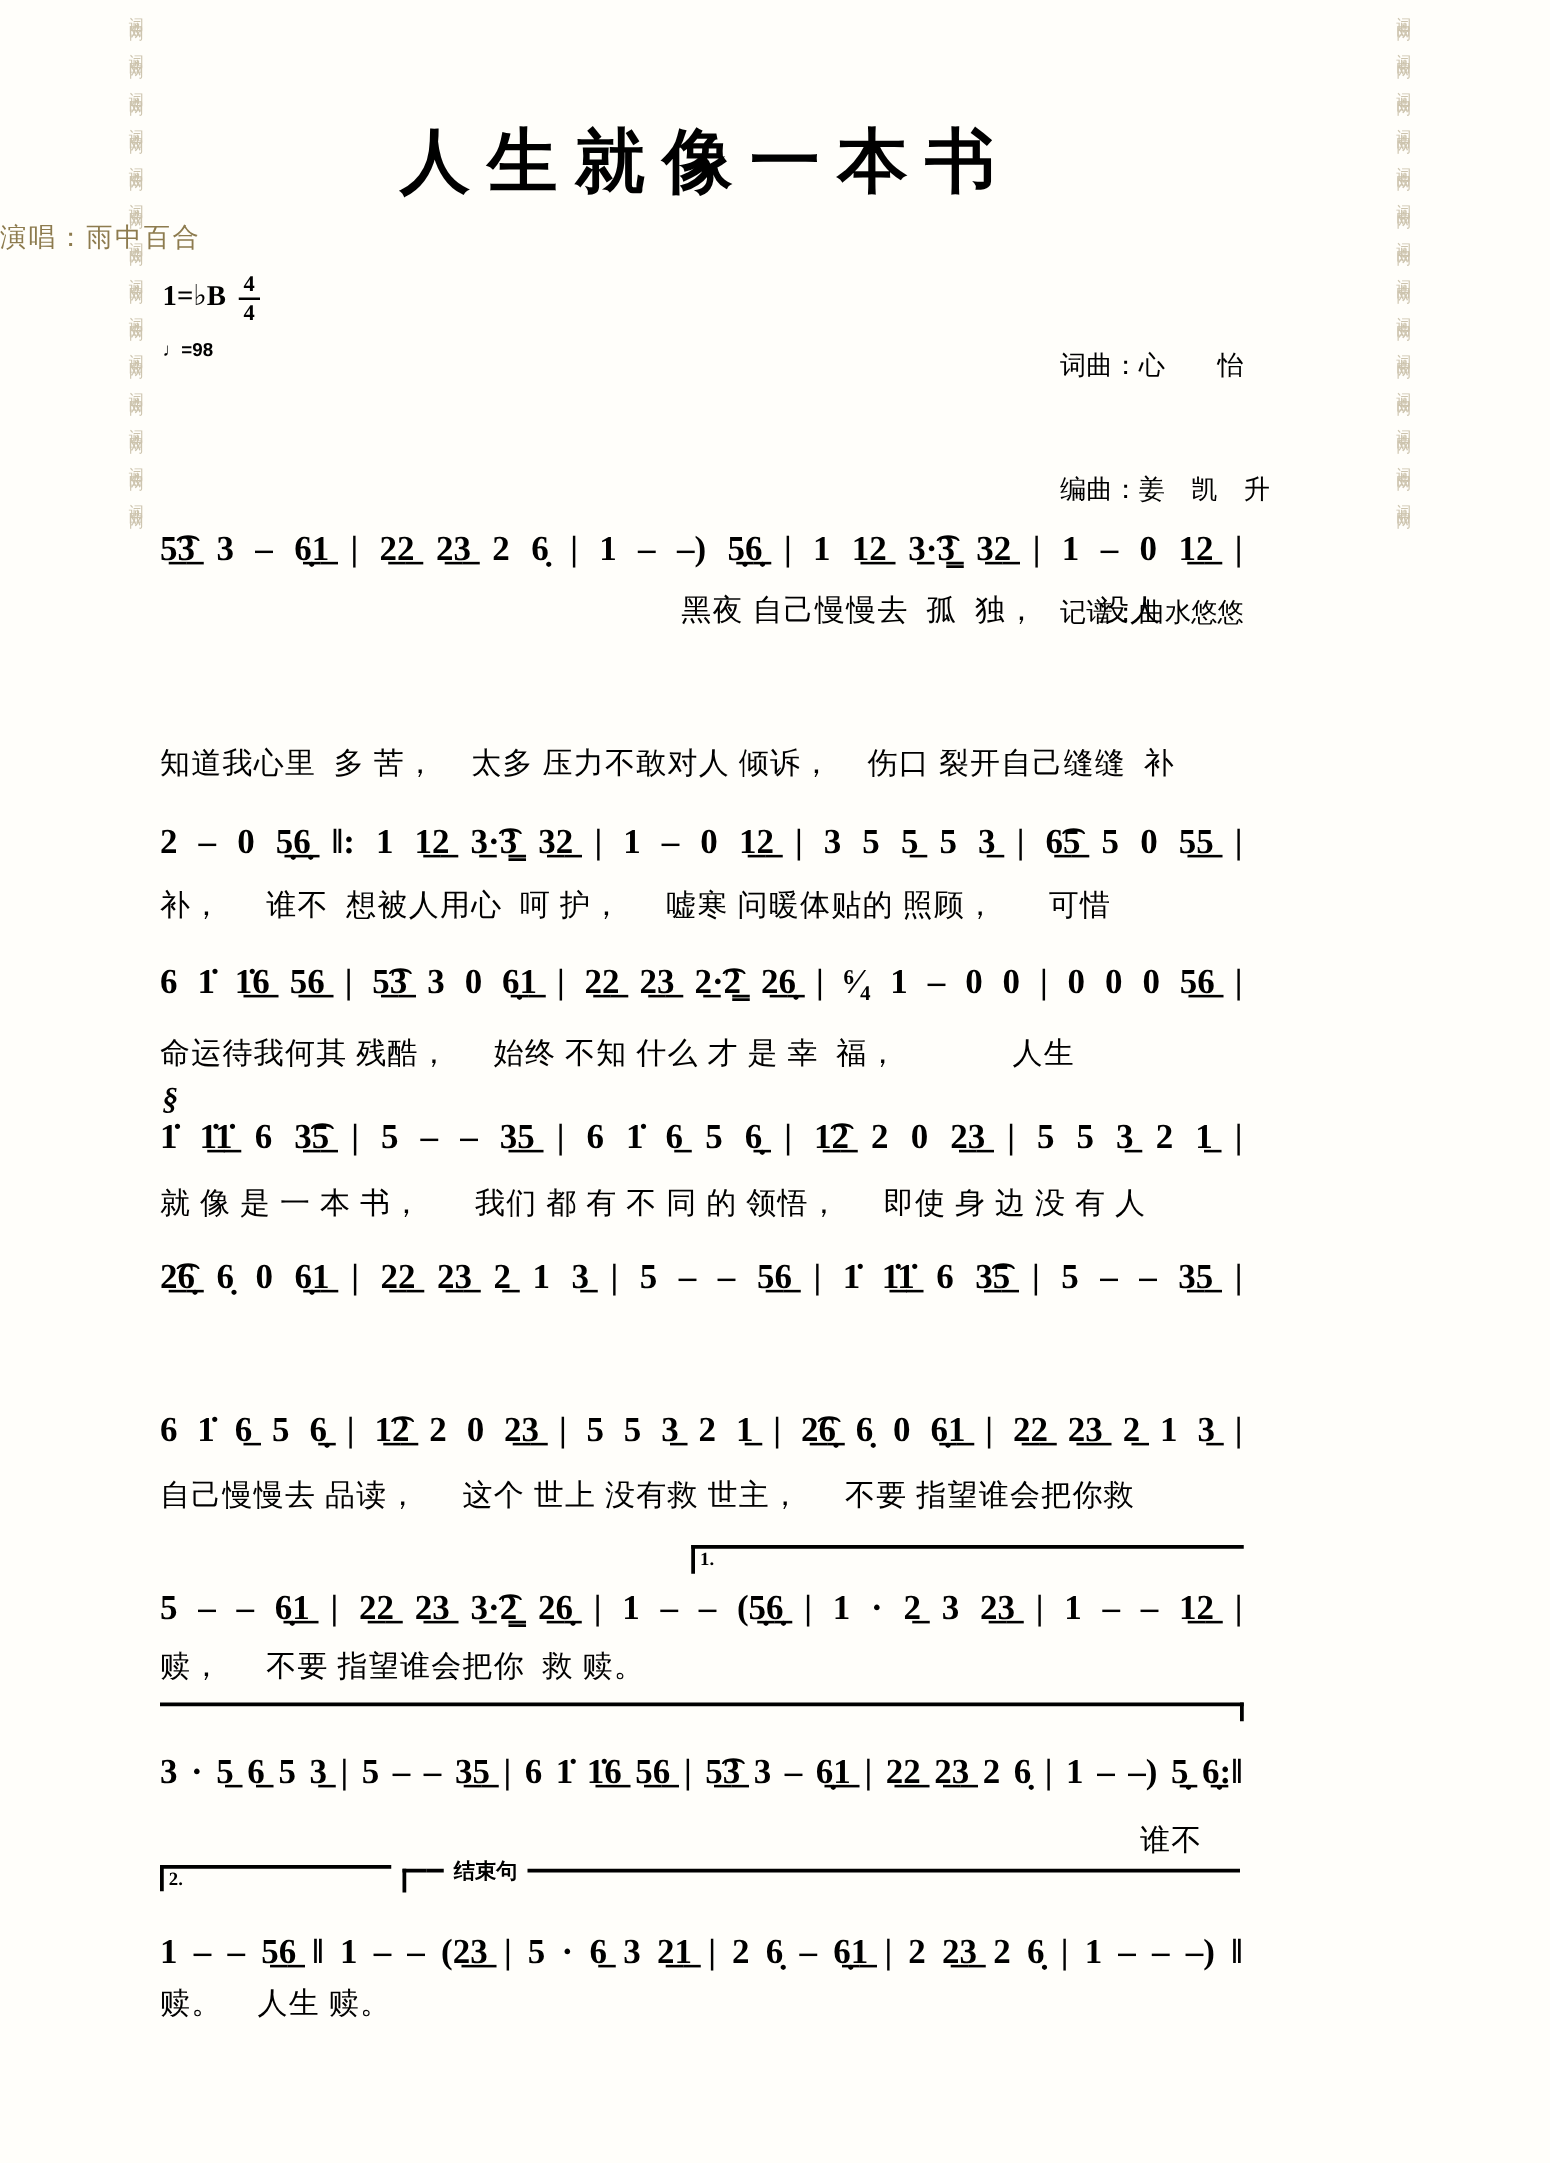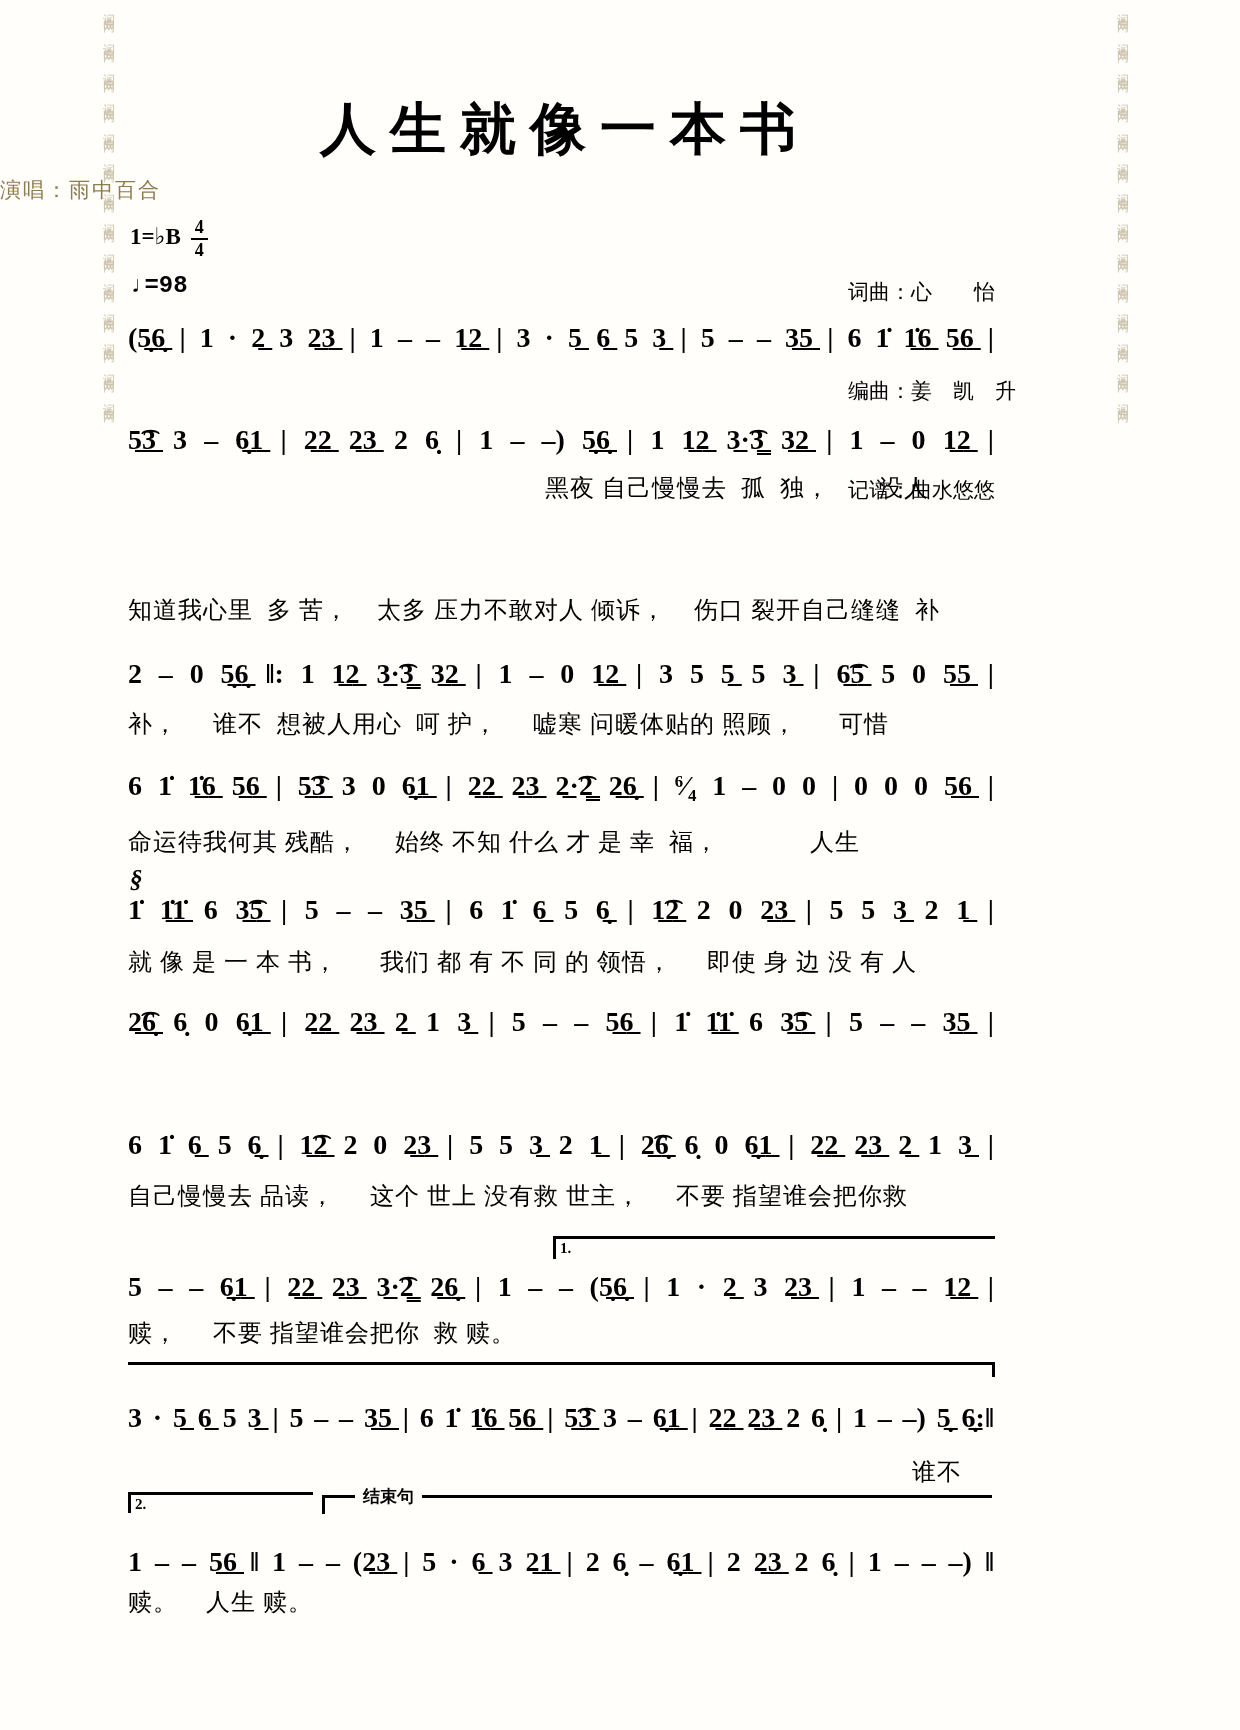--- a/index.html
+++ b/index.html
@@ -13,22 +13,22 @@
   .wm-right{left:1108px;}
   .title{position:absolute;top:92px;left:0;width:1130px;text-align:center;
          font-size:56px;font-weight:900;letter-spacing:14px;}
   .subtitle{position:absolute;top:176px;left:0;width:1130px;text-align:left;
             font-size:21px;color:#8d7b4e;letter-spacing:2px;}
   .keysig{position:absolute;left:130px;top:218px;font-size:23px;font-weight:bold;}
   .meter{display:inline-block;vertical-align:middle;margin-left:10px;text-align:center;
          font-size:18px;font-weight:bold;line-height:1.05;}
   .meter .top{display:block;border-bottom:2px solid #000;padding:0 4px 1px;}
   .meter .bot{display:block;padding-top:1px;}
-  .tempo{position:absolute;left:130px;top:272px;font-size:24px;font-weight:bold;
-         font-family:Liberation Mono, monospace;}
+  .tempo{position:absolute;left:130px;top:272px;font-size:15px;font-weight:bold;
+         font-family:Liberation Sans, sans-serif;}
   .credits{position:absolute;left:820px;top:210px;font-size:21px;line-height:33px;
            white-space:pre;margin-left:28px;}
   .music{position:absolute;left:128px;width:866px;font-size:28px;font-weight:bold;
          white-space:normal;text-align:justify;text-align-last:justify;line-height:1.45;}
   .lyrics{position:absolute;left:128px;width:880px;font-size:24px;white-space:pre;
           letter-spacing:1px;}
   .m1{top:318px}.m2{top:420px}.m3{top:540px}.m4{top:654px}.m5{top:766px}
   .m6{top:890px}.m7{top:1002px}.m8{top:1125px}.m9{top:1267px}.m10{top:1398px}
   .m11{top:1542px}
   .y2{top:472px;left:545px;width:auto}.y3{top:594px}.y4{top:708px}.y5{top:826px}
@@ -68,21 +68,20 @@
     <span>1=♭B</span><span class="meter"><span class="top">4</span><span class="bot">4</span></span>
   </div>
   <div class="tempo">♩=98</div>
 
   <div class="credits">
     <div>词曲：心　　怡</div>
     <div>编曲：姜　凯　升</div>
     <div>记谱：曲水悠悠</div>
   </div>
 
-  <div class="music m1">(5̲̣6̲̣ | 1 · 2̲ 3 2̲3̲ | 1 – – 1̲2̲ | 3 · 5̲ 6̲ 5 3̲ | 5 – – 3̲5̲ | 6 1̇ 1̲̇6̲ 5̲6̲ |</div>
 
   <div class="music m2">5̲͡3̲ 3 – 6̲̣1̲ | 2̲2̲ 2̲3̲ 2 6̣ | 1 – –) 5̲̣6̲̣ | 1 1̲2̲ 3̲·͡3̳ 3̲2̲ | 1 – 0 1̲2̲ |</div>
   <div class="lyrics y2">黑夜 自己慢慢去  孤  独，       没人</div>
 
   <div class="lyrics y3">知道我心里  多 苦，    太多 压力不敢对人 倾诉，    伤口 裂开自己缝缝  补</div>
 
   <div class="music m4">2 – 0 5̲̣6̲̣ ‖: 1 1̲2̲ 3̲·͡3̳ 3̲2̲ | 1 – 0 1̲2̲ | 3 5 5̲ 5 3̲ | 6̲͡5̲ 5 0 5̲5̲ |</div>
   <div class="lyrics y4">补，     谁不  想被人用心  呵 护，     嘘寒 问暖体贴的 照顾，      可惜</div>
 
   <div class="music m5">6 1̇ 1̲̇6̲ 5̲6̲ | 5̲͡3̲ 3 0 6̲̣1̲ | 2̲2̲ 2̲3̲ 2̲·͡2̳ 2̲6̲̣ | ⁶⁄₄ 1 – 0 0 | 0 0 0 5̲6̲ |</div>

